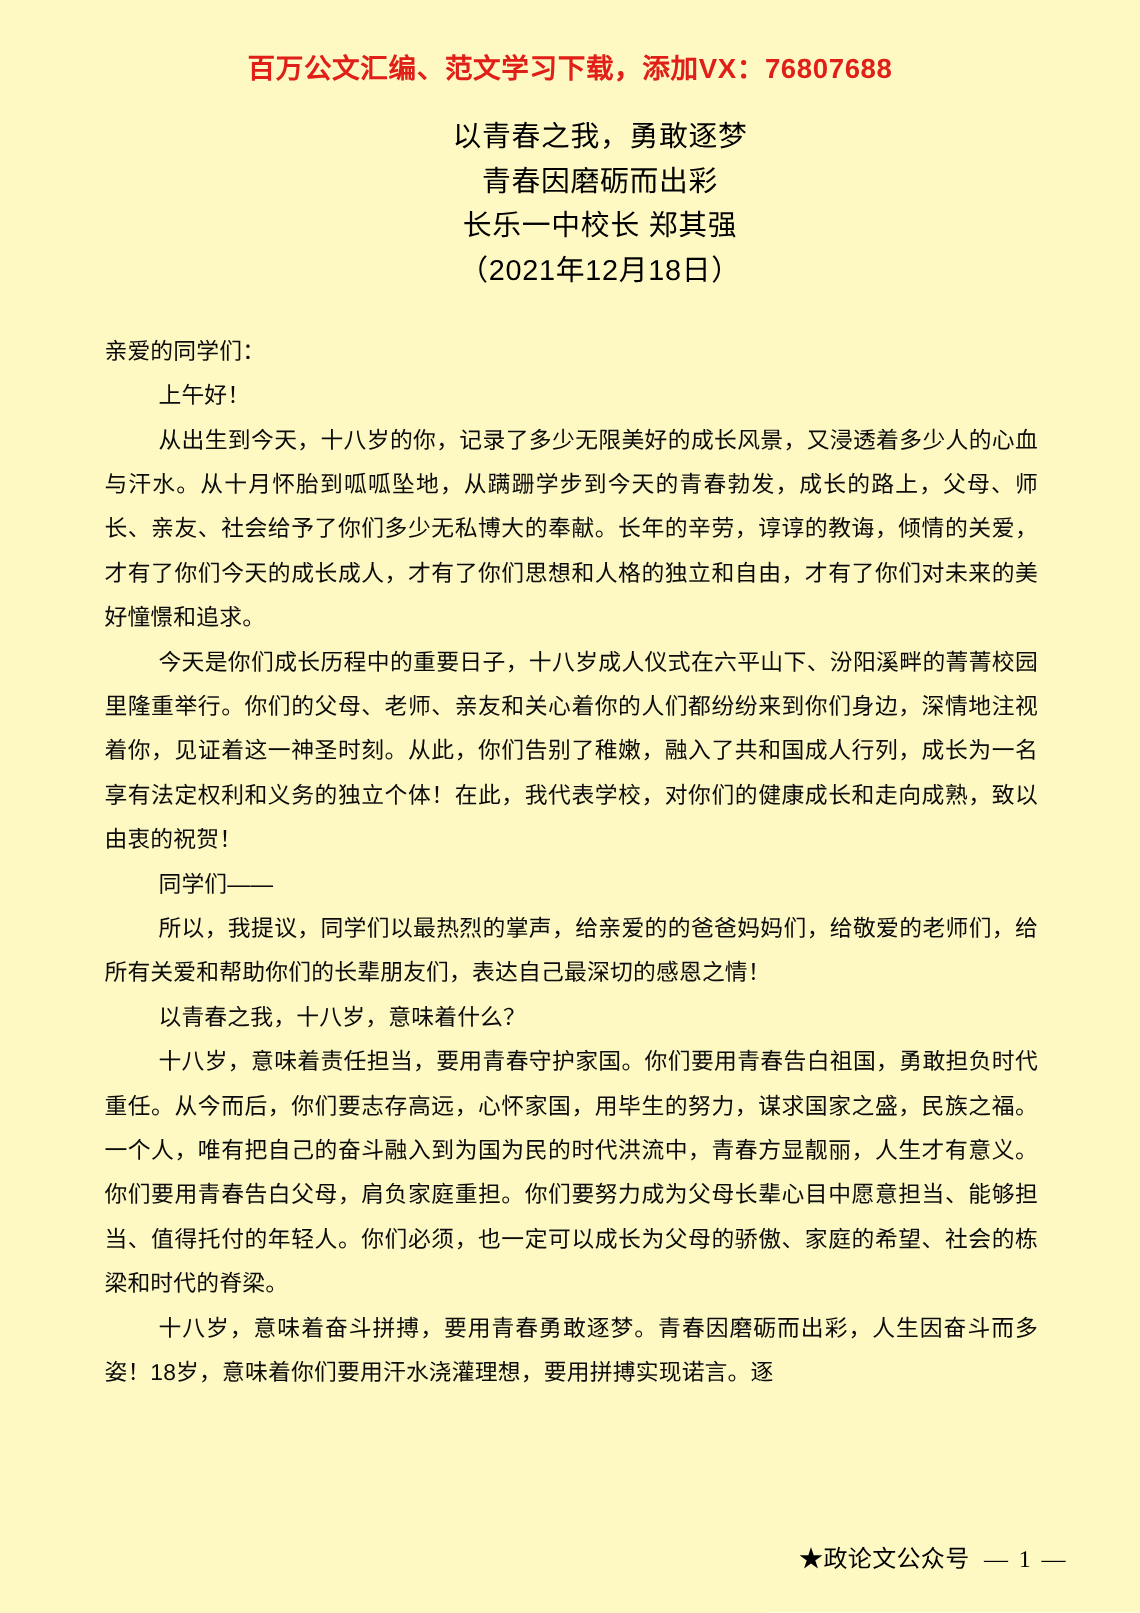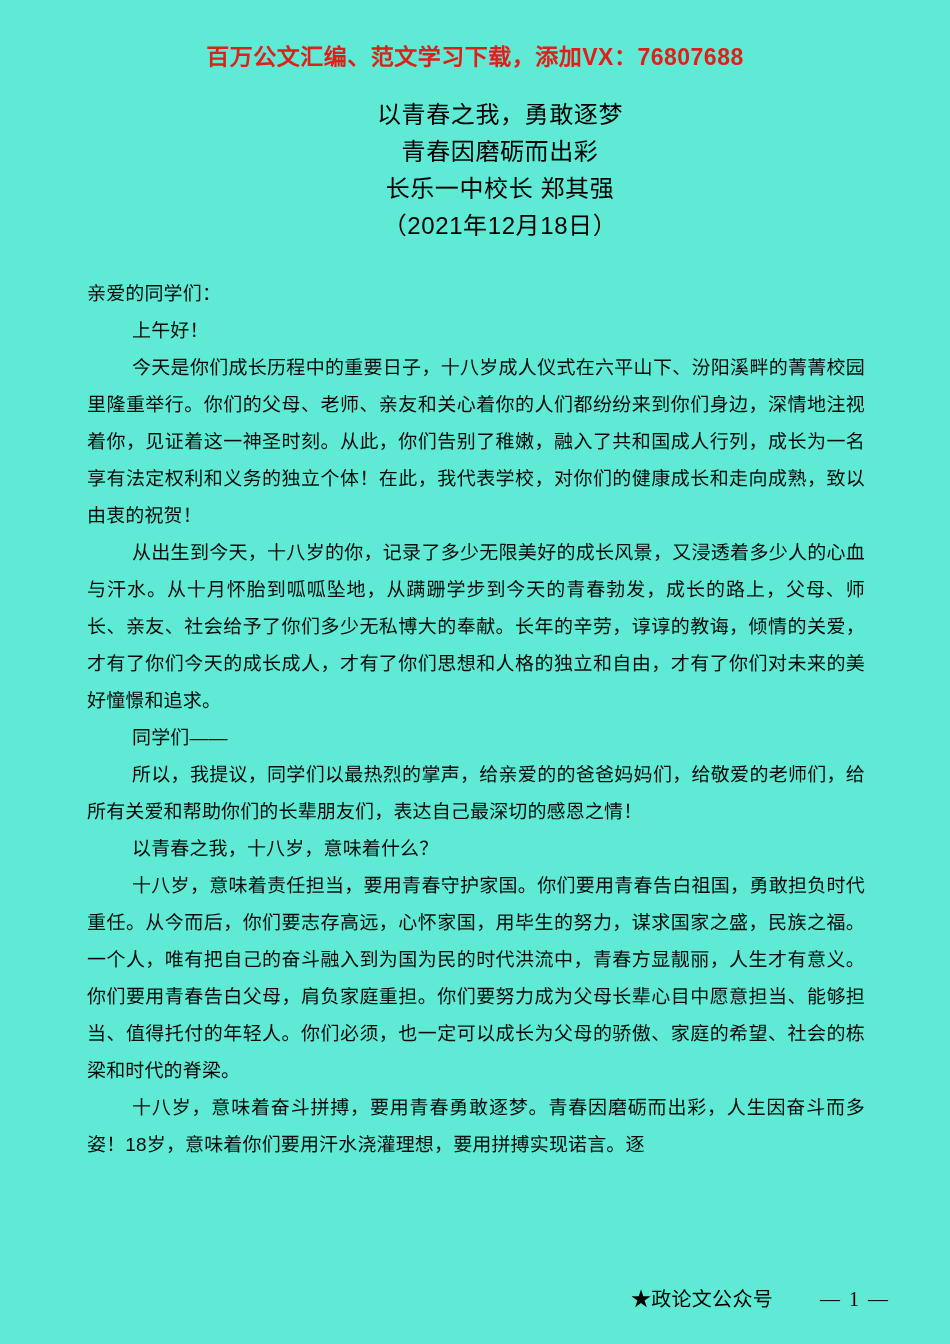--- a/index.html
+++ b/index.html
@@ -9,21 +9,21 @@
     background: #ffffff;
   }
   body {
     font-family: "Liberation Sans", "DejaVu Sans", sans-serif;
     -webkit-font-smoothing: antialiased;
   }
   .page {
     position: relative;
     width: 950px;
     height: 1344px;
-    background: #5eead4;
+    background: #fef9c3;
     overflow: hidden;
     box-sizing: border-box;
   }
 
   
   .promo-header {
     position: absolute;
     top: 42px;
     left: 0;
     width: 950px;
@@ -85,21 +85,20 @@
     width: 950px;
     height: 36px;
   }
   .footer-inner {
     position: absolute;
     right: 60px;
     top: 0;
     display: flex;
     align-items: baseline;
     white-space: nowrap;
-    gap: 35px;
   }
   .footer-brand {
     font-family: "Liberation Serif", "DejaVu Serif", serif;
     font-size: 20px;
     color: #000000;
     letter-spacing: 0.3px;
   }
   .footer-page {
     font-family: "Liberation Serif", "DejaVu Serif", serif;
     font-size: 20px;
@@ -118,22 +117,22 @@
   <div class="title-block">
     <div class="title-line">以青春之我，勇敢逐梦</div>
     <div class="title-line">青春因磨砺而出彩</div>
     <div class="title-line">长乐一中校长  郑其强</div>
     <div class="title-line">（2021年12月18日）</div>
   </div>
 
   <div class="body-block">
     <p class="para noindent">亲爱的同学们：</p>
     <p class="para indent">上午好！</p>
+    <p class="para indent">从出生到今天，十八岁的你，记录了多少无限美好的成长风景，又浸透着多少人的心血与汗水。从十月怀胎到呱呱坠地，从蹒跚学步到今天的青春勃发，成长的路上，父母、师长、亲友、社会给予了你们多少无私博大的奉献。长年的辛劳，谆谆的教诲，倾情的关爱，才有了你们今天的成长成人，才有了你们思想和人格的独立和自由，才有了你们对未来的美好憧憬和追求。</p>
     <p class="para indent">今天是你们成长历程中的重要日子，十八岁成人仪式在六平山下、汾阳溪畔的菁菁校园里隆重举行。你们的父母、老师、亲友和关心着你的人们都纷纷来到你们身边，深情地注视着你，见证着这一神圣时刻。从此，你们告别了稚嫩，融入了共和国成人行列，成长为一名享有法定权利和义务的独立个体！在此，我代表学校，对你们的健康成长和走向成熟，致以由衷的祝贺！</p>
-    <p class="para indent">从出生到今天，十八岁的你，记录了多少无限美好的成长风景，又浸透着多少人的心血与汗水。从十月怀胎到呱呱坠地，从蹒跚学步到今天的青春勃发，成长的路上，父母、师长、亲友、社会给予了你们多少无私博大的奉献。长年的辛劳，谆谆的教诲，倾情的关爱，才有了你们今天的成长成人，才有了你们思想和人格的独立和自由，才有了你们对未来的美好憧憬和追求。</p>
     <p class="para indent">同学们——</p>
     <p class="para indent">所以，我提议，同学们以最热烈的掌声，给亲爱的的爸爸妈妈们，给敬爱的老师们，给所有关爱和帮助你们的长辈朋友们，表达自己最深切的感恩之情！</p>
     <p class="para indent">以青春之我，十八岁，意味着什么？</p>
     <p class="para indent">十八岁，意味着责任担当，要用青春守护家国。你们要用青春告白祖国，勇敢担负时代重任。从今而后，你们要志存高远，心怀家国，用毕生的努力，谋求国家之盛，民族之福。一个人，唯有把自己的奋斗融入到为国为民的时代洪流中，青春方显靓丽，人生才有意义。你们要用青春告白父母，肩负家庭重担。你们要努力成为父母长辈心目中愿意担当、能够担当、值得托付的年轻人。你们必须，也一定可以成长为父母的骄傲、家庭的希望、社会的栋梁和时代的脊梁。</p>
     <p class="para indent">十八岁，意味着奋斗拼搏，要用青春勇敢逐梦。青春因磨砺而出彩，人生因奋斗而多姿！18岁，意味着你们要用汗水浇灌理想，要用拼搏实现诺言。逐</p>
   </div>
 
   <div class="footer">
     <div class="footer-inner">
       <span class="footer-brand">★政论文公众号</span>

